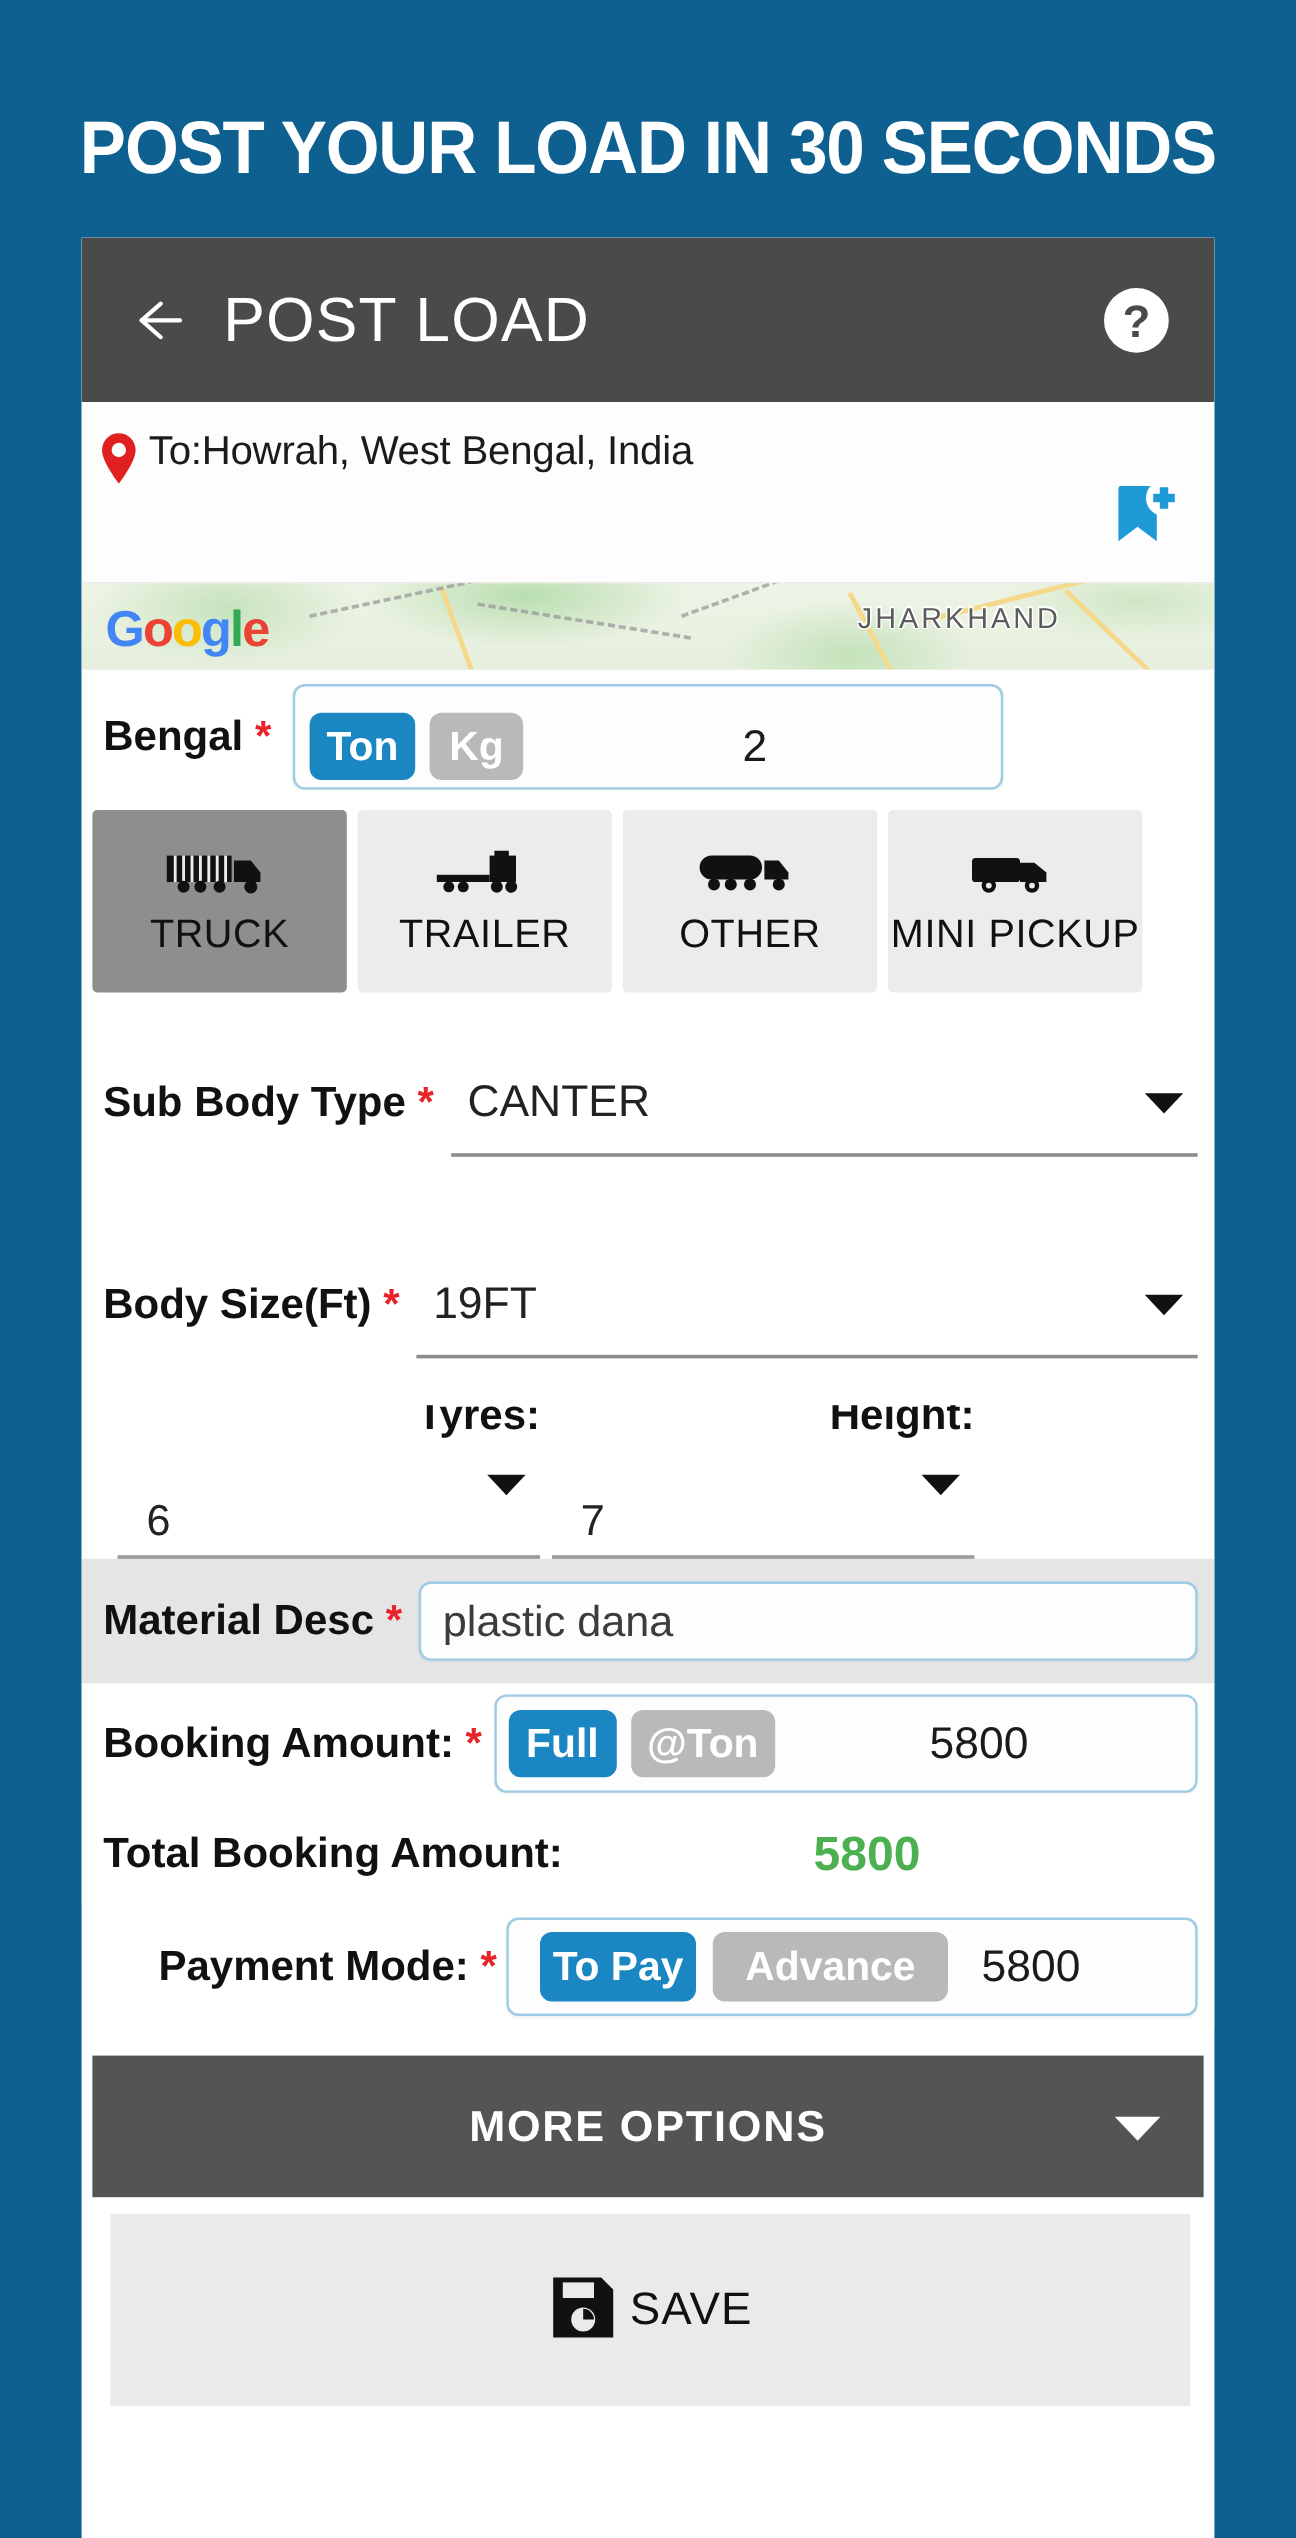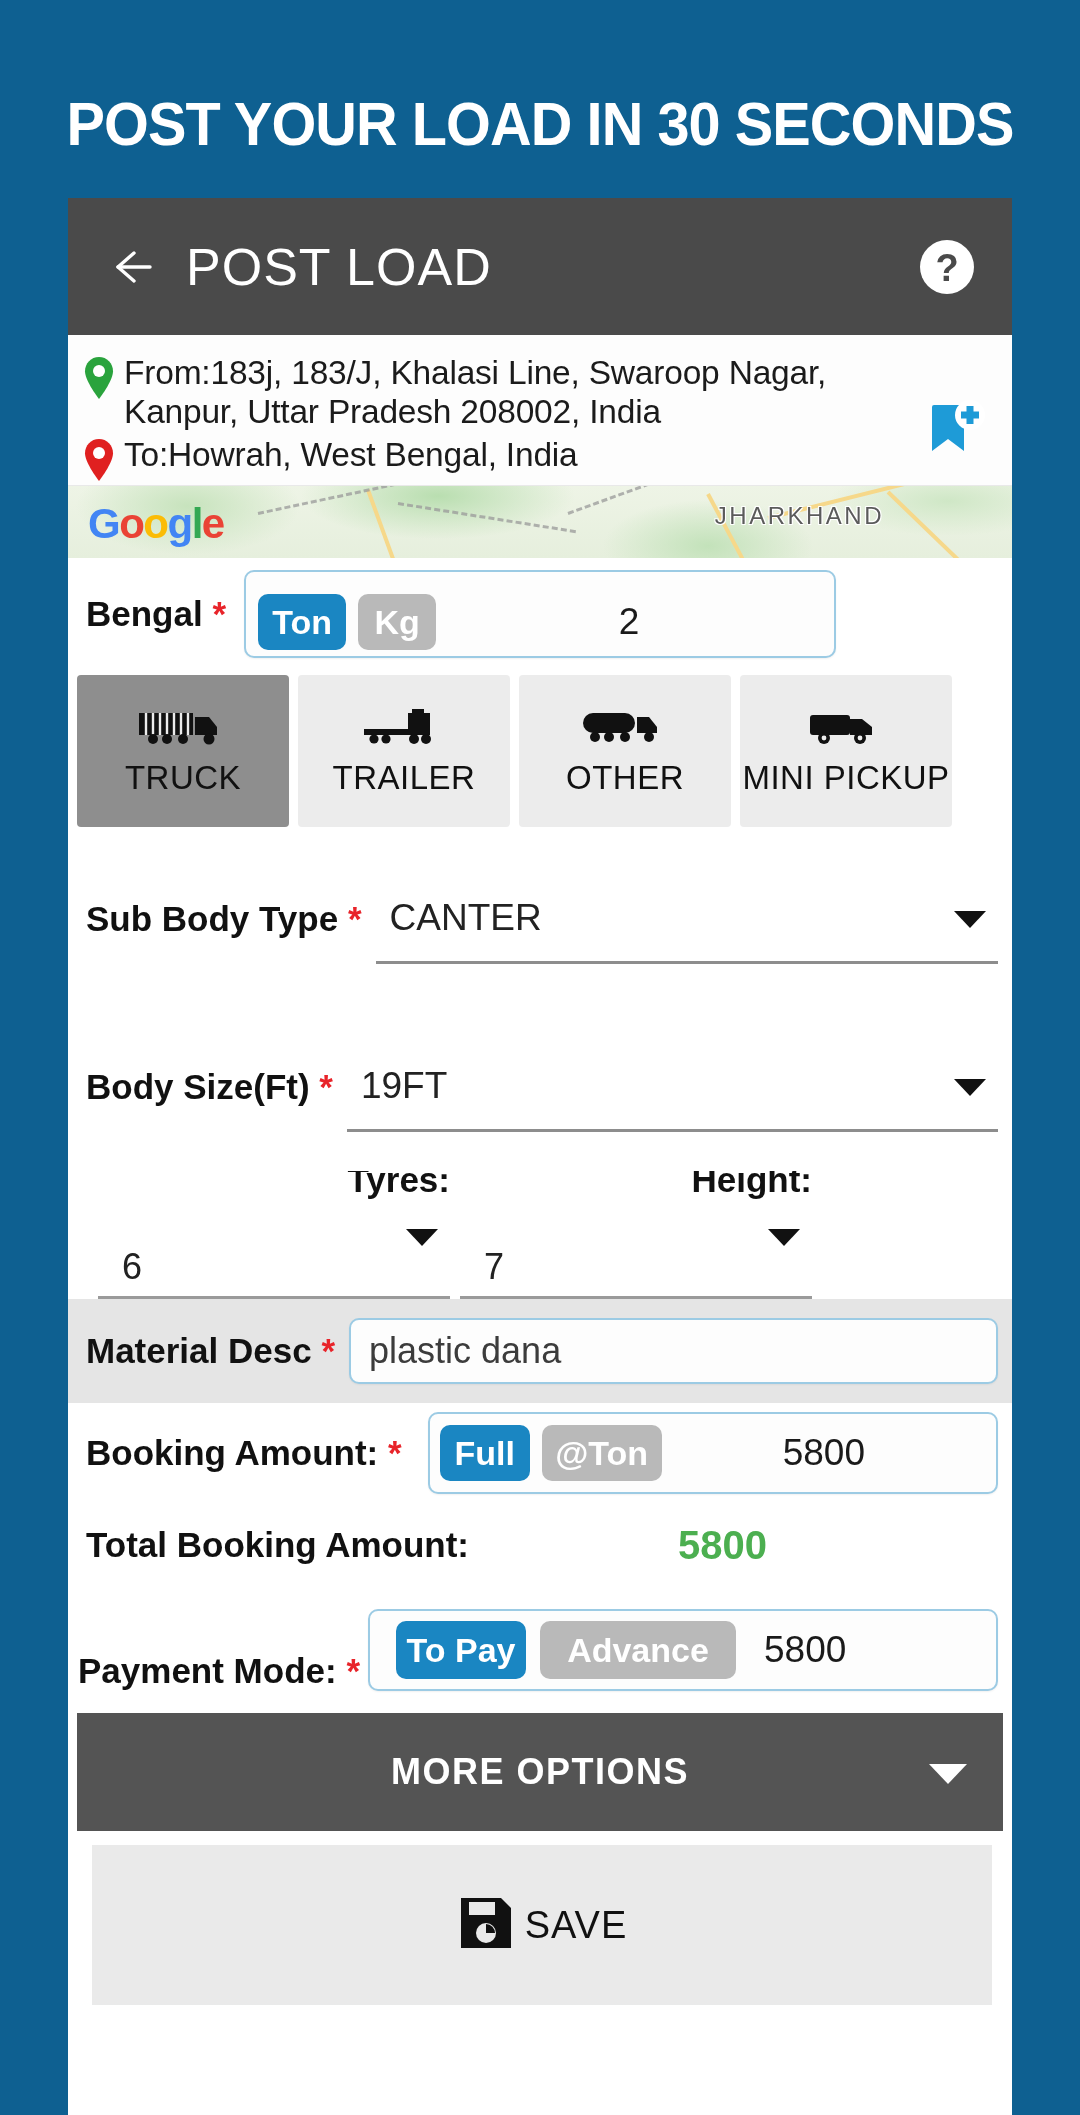--- a/index.html
+++ b/index.html
@@ -333,21 +333,21 @@
 
   
   .book-row {
     display: flex;
     align-items: center;
     height: 100px;
     padding-left: 18px;
     background: #ffffff;
   }
   .book-seg {
-    margin-left: 26px;
+    margin-left: 10px;
     flex: 1 1 auto;
     margin-right: 14px;
     height: 82px;
     padding: 0 10px;
   }
   .book-seg .seg-chip { height: 56px; font-size: 34px; }
   .book-seg .chip-full { width: 90px; }
   .book-seg .chip-aton { width: 120px; margin-left: 12px; }
 
   
@@ -363,24 +363,25 @@
     text-align: center;
     font-size: 40px;
     font-weight: bold;
     color: #4caf50;
     margin-right: 36px;
   }
 
   
   .pay-row {
     display: flex;
-    align-items: flex-end;
+    align-items: center;
     height: 104px;
-    padding-left: 10px;
-    background: #ffffff;
+    padding-left: 32px;
+    background: #ffffff;
+    margin-left: 32px;
   }
   .pay-seg {
     margin-left: 8px;
     flex: 1 1 auto;
     margin-right: 14px;
     height: 82px;
     padding: 0 10px 0 26px;
   }
   .pay-seg .seg-chip { height: 58px; font-size: 34px; }
   .pay-seg .chip-topay   { width: 130px; }
@@ -450,29 +451,20 @@
     <div class="appbar-title">POST LOAD</div>
     <div class="help-icon">
       <svg width="62" height="62" viewBox="0 0 62 62" aria-hidden="true">
         <circle cx="31" cy="31" r="27" fill="#ffffff"></circle>
         <text x="31" y="45" font-size="38" font-weight="bold" text-anchor="middle" font-family="Liberation Sans, sans-serif" fill="#4a4a4a">?</text>
       </svg>
     </div>
   </div>
 
   <div class="address-block">
-    <div class="addr-line">
-      <span class="pin">
-        <svg width="34" height="46" viewBox="0 0 34 46" aria-hidden="true">
-          <path d="M17 2 C9 2 3 8.3 3 16.2 C3 26 17 44 17 44 C17 44 31 26 31 16.2 C31 8.3 25 2 17 2 Z" fill="#2aa33d"></path>
-          <circle cx="17" cy="16" r="6" fill="#ffffff"></circle>
-        </svg>
-      </span>
-      <span class="addr-text">From:183j, 183/J, Khalasi Line, Swaroop Nagar, Kanpur, Uttar Pradesh 208002, India</span>
-    </div>
     <div class="addr-line" style="margin-top:4px;">
       <span class="pin">
         <svg width="34" height="46" viewBox="0 0 34 46" aria-hidden="true">
           <path d="M17 2 C9 2 3 8.3 3 16.2 C3 26 17 44 17 44 C17 44 31 26 31 16.2 C31 8.3 25 2 17 2 Z" fill="#e02020"></path>
           <circle cx="17" cy="16" r="6" fill="#ffffff"></circle>
         </svg>
       </span>
       <span class="addr-text">To:Howrah, West Bengal, India</span>
     </div>
     <div class="bookmark-icon">

